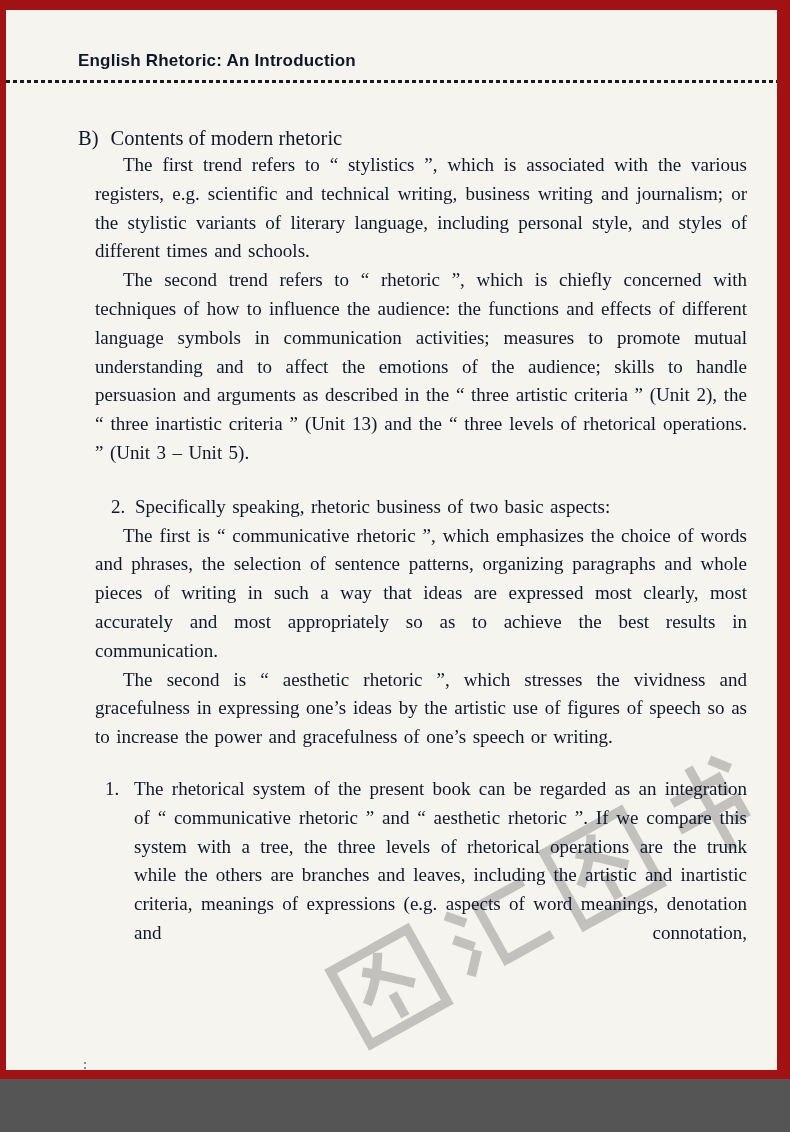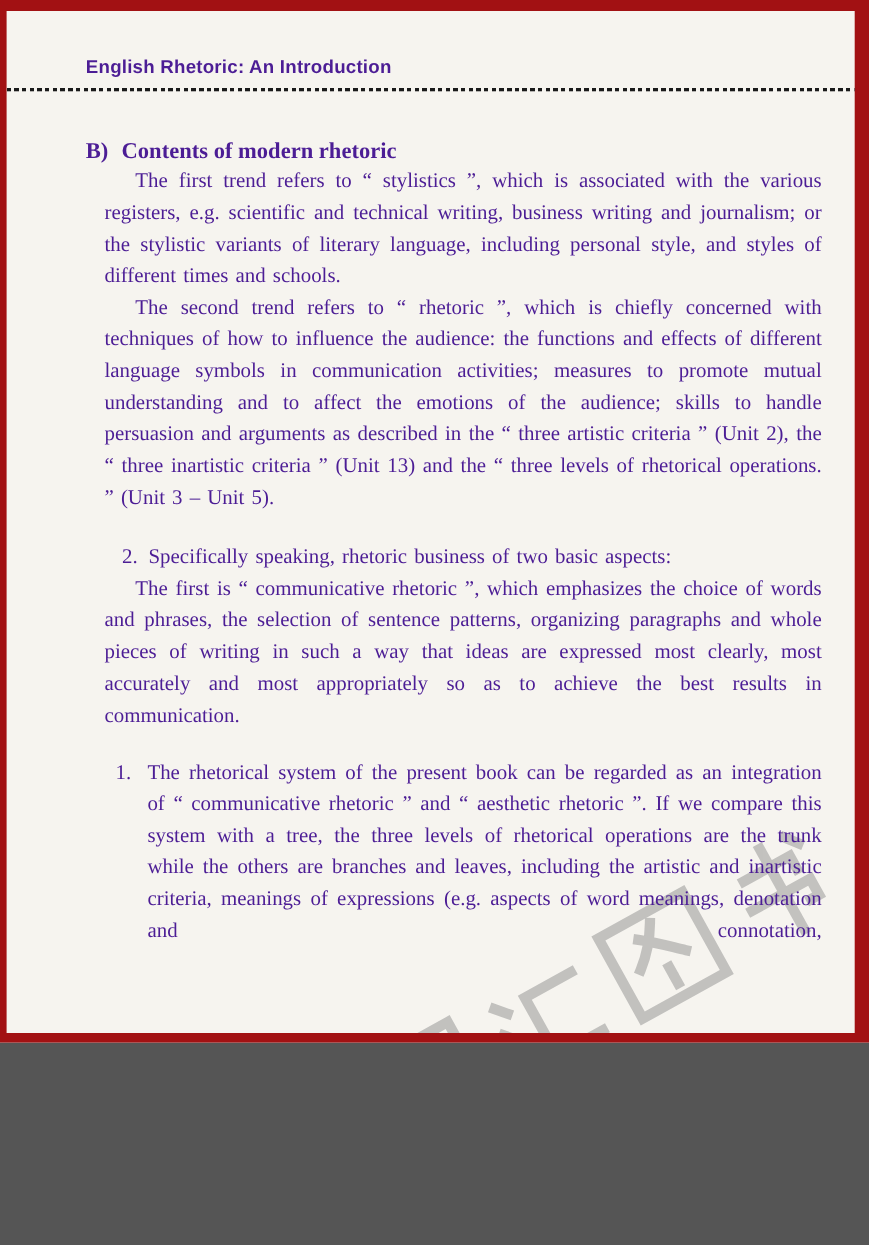--- a/index.html
+++ b/index.html
@@ -1,46 +1,46 @@
 <!DOCTYPE html>
 <html><head>
 <meta charset="utf-8">
 <style>
   html,body { margin:0; padding:0; background:#555; }
   .page {
     position:relative;
-    width:790px; height:948px;
+    width:790px; height:1079px;
     box-sizing:border-box;
     background:#f6f4ef;
     border-style:solid;
     border-color:#a21113;
     border-width:10px 13px 9px 6px;
     overflow:hidden;
     font-family:"Liberation Serif", serif;
-    color:#4c1d95;
+    color:#0f172a;
   }
   .content { position:relative; z-index:2; padding:0 30px 0 72px; }
 
   .running-header {
     margin:41px 0 0 0;
     font-family:"Liberation Sans", sans-serif;
     font-weight:bold;
     font-size:17px;
     letter-spacing:0.2px;
   }
   .rule {
     height:3px;
     margin:9px -30px 0 -72px;
     background:repeating-linear-gradient(90deg,#1a1a1a 0 4px, transparent 4px 7px);
   }
 
   h2.sec {
     margin:42px 0 0 0;
     font-size:20.5px;
-    font-weight:bold;
+    font-weight:normal;
     line-height:26px;
   }
   h2.sec-c { margin-top:25px; }
   .sec-label { margin-right:12px; }
 
   p { font-size:19px; line-height:28.8px; word-spacing:0.09em; }
 
   p.numbered { margin:25px 0 0 33px; text-align:left; }
   p.numbered .num { display:inline-block; width:24px; }
 
@@ -136,20 +136,21 @@
       <span class="sec-label">B)</span><span>Contents of modern rhetoric</span>
     </h2>
 
     <p class="para">The first trend refers to “ stylistics ”, which is associated with the various registers, e.g. scientific and technical writing, business writing and journalism; or the stylistic variants of literary language, including personal style, and styles of different times and schools.</p>
     <p class="para">The second trend refers to “ rhetoric ”, which is chiefly concerned with techniques of how to influence the audience: the functions and effects of different language symbols in communication activities; measures to promote mutual understanding and to affect the emotions of the audience; skills to handle persuasion and arguments as described in the “ three artistic criteria ” (Unit 2), the “ three inartistic criteria ” (Unit 13) and the “ three levels of rhetorical operations. ” (Unit 3 – Unit 5).</p>
 
     <p class="numbered">
       <span class="num">2.</span><span>Specifically speaking, rhetoric business of two basic aspects:</span>
     </p>
     <p class="para">The first is “ communicative rhetoric ”, which emphasizes the choice of words and phrases, the selection of sentence patterns, organizing paragraphs and whole pieces of writing in such a way that ideas are expressed most clearly, most accurately and most appropriately so as to achieve the best results in communication.</p>
+    <p class="para">The second is “ aesthetic rhetoric ”, which stresses the vividness and gracefulness in expressing one’s ideas by the artistic use of figures of speech so as to increase the power and gracefulness of one’s speech or writing.</p>
 
 
     <p class="hanging">
       <span class="num">1.</span><span>The rhetorical system of the present book can be regarded as an integration of “ communicative rhetoric ” and “ aesthetic rhetoric ”. If we compare this system with a tree, the three levels of rhetorical operations are the trunk while the others are branches and leaves, including the artistic and inartistic criteria, meanings of expressions (e.g. aspects of word meanings, denotation and connotation,</span>
     </p>
 
   </div>
 
   <span class="vline"></span>
   <span class="pageno">2</span>

